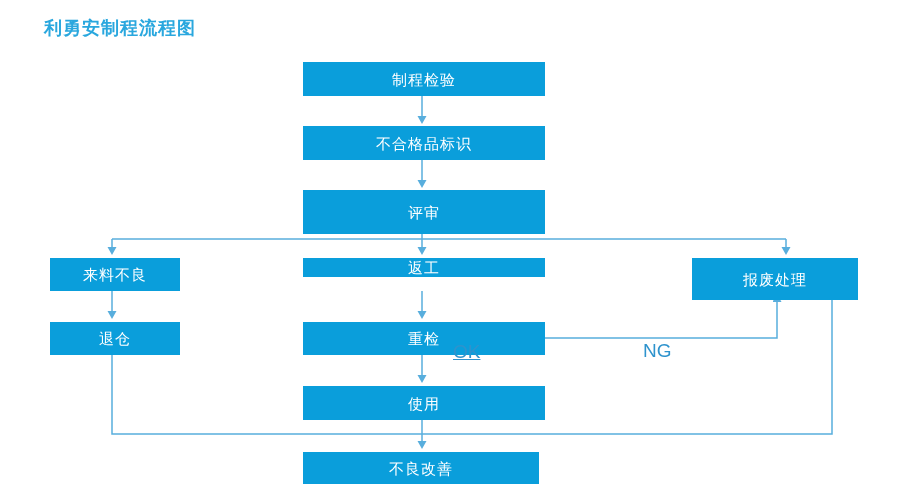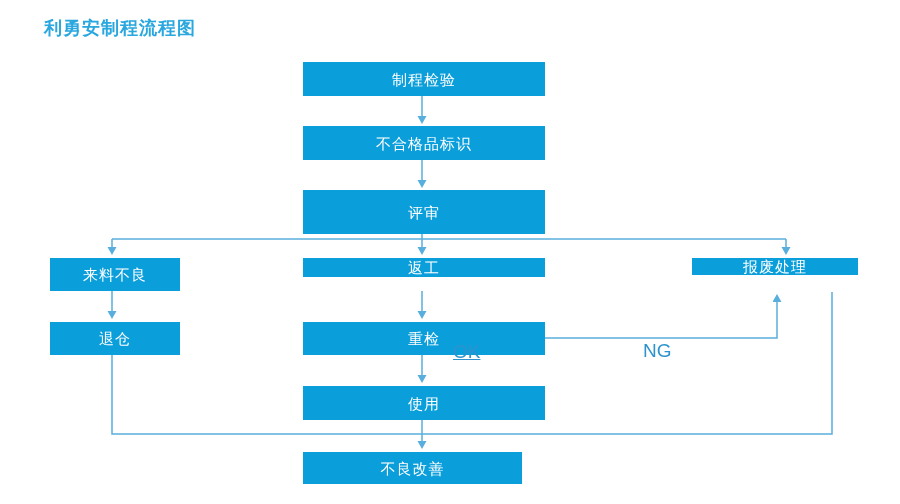--- a/index.html
+++ b/index.html
@@ -29,25 +29,25 @@
     background:var(--box);
     color:var(--node-text);
     display:flex;align-items:center;justify-content:center;
     font-size:15px;line-height:1;letter-spacing:1px;
   }
   .n0{left:303px;top:62px; width:242px;height:34px;}
   .n1{left:303px;top:126px;width:242px;height:34px;}
   .n2{left:303px;top:190px;width:242px;height:44px;}
   .n3{left:50px; top:258px;width:130px;height:33px;}
   .n4{left:303px;top:258px;width:242px;height:19px;}
-  .n5{left:692px;top:258px;width:166px;height:17px;}
+  .n5{left:692px;top:258px;width:166px;height:42px;}
   .n6{left:50px; top:322px;width:130px;height:33px;justify-content:center;}
   .n7{left:303px;top:322px;width:242px;height:33px;}
   .n8{left:303px;top:386px;width:242px;height:34px;}
-  .n9{left:303px;top:452px;width:219px;height:32px;}
+  .n9{left:303px;top:452px;width:236px;height:32px;}
   .connectors{position:absolute;left:0;top:0;width:900px;height:504px;pointer-events:none;}
   .flowline{stroke:var(--connector);stroke-width:1.5;fill:none;}
   .arrowhead{fill:var(--connector);}
   .edge-label{
     position:absolute;
     color:var(--label-text);
     font-size:19px;line-height:1;
   }
   .lbl-ok{left:453px;top:342px;text-decoration:underline;}
   .lbl-ng{left:643px;top:341px;text-align:center;}

